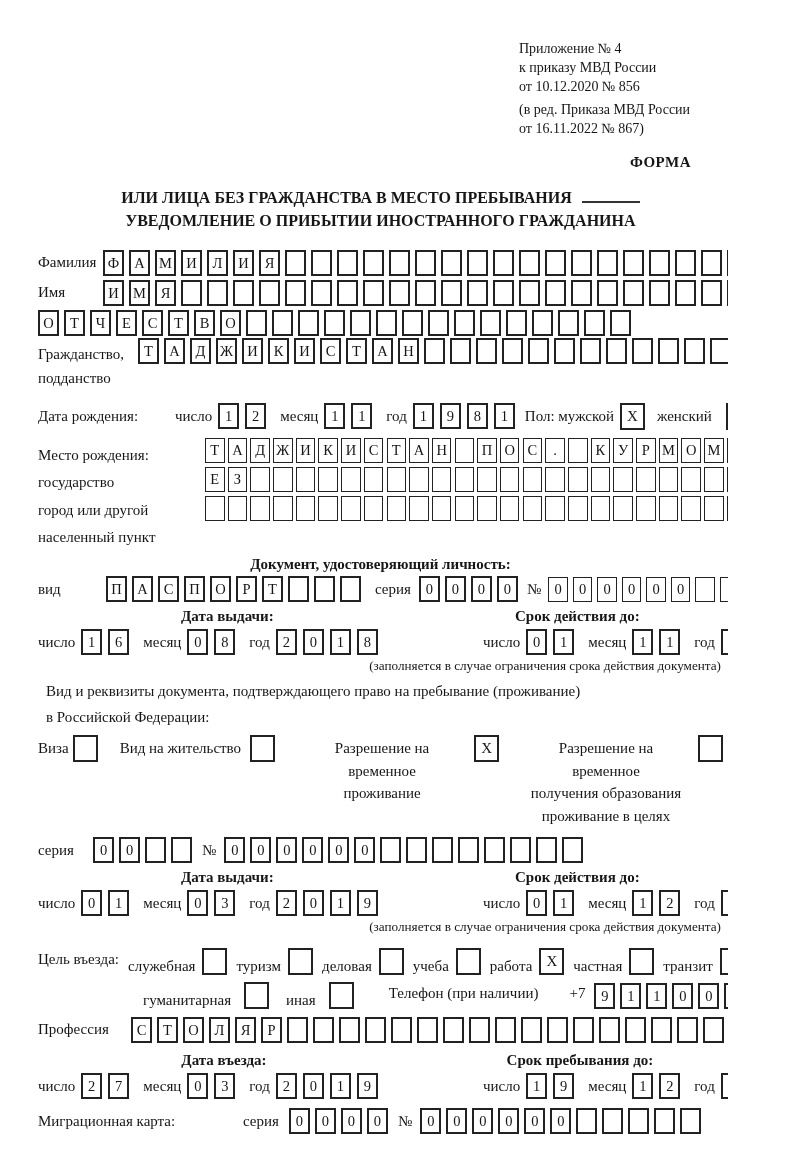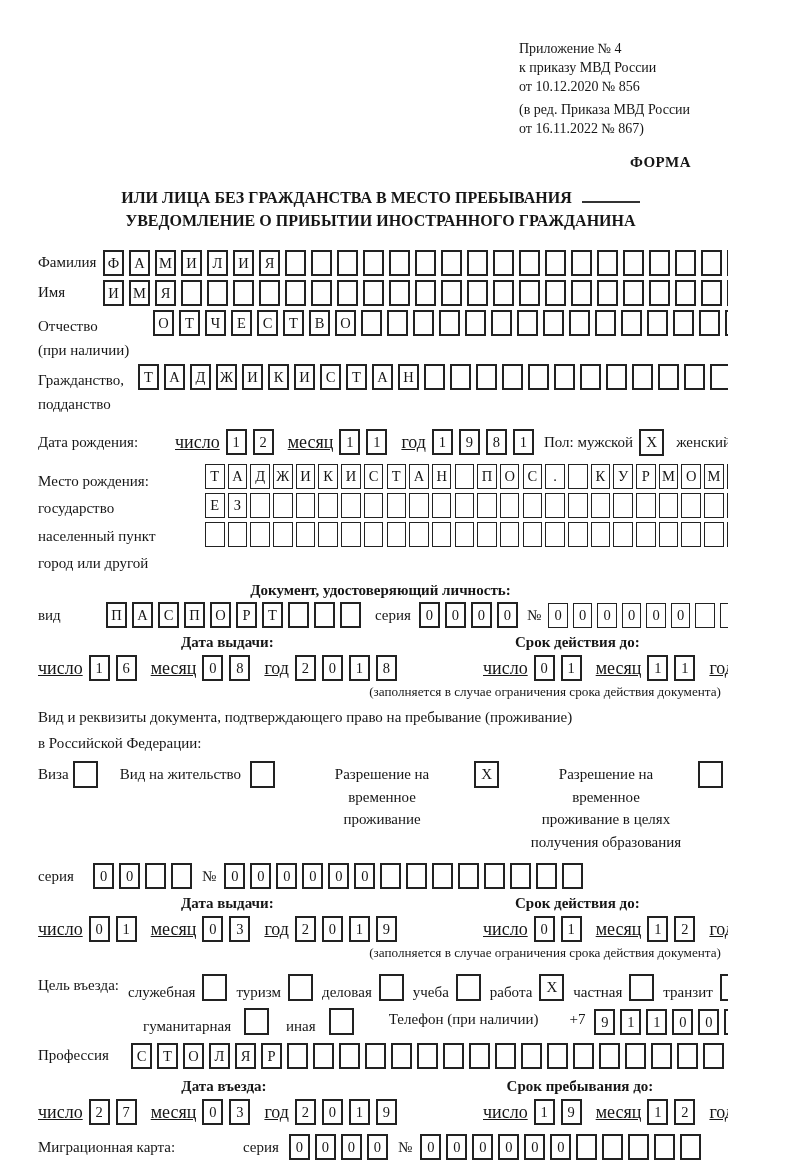--- a/index.html
+++ b/index.html
@@ -18,33 +18,33 @@
   .lbl { font-size:15px; padding-top:4px; flex:0 0 auto; }
   .lblcol { font-size:15px; line-height:1.6; flex:0 0 auto; padding-top:4px; }
   .boxes { display:flex; column-gap:5px; flex:0 0 auto; }
   .boxes.tight { column-gap:3.2px; }
   .cell { width:21px; height:26px; border:2px solid #222; display:flex; align-items:center; justify-content:center; font-size:14.5px; flex:0 0 auto; background:#fff; }
   .cell.sm { width:19.5px; height:25px; border-width:1.8px; }
   .chk { width:25px; height:27px; border:2px solid #222; display:flex; align-items:center; justify-content:center; font-size:15px; flex:0 0 auto; margin-top:1px; }
   .stack { display:flex; flex-direction:column; row-gap:4px; }
 
   .dategroup { display:flex; align-items:center; }
-  .dlbl { font-size:18px; margin-right:6px;text-decoration:underline; }
+  .dlbl { font-size:15px; margin-right:6px; }
   .dcells { display:inline-flex; column-gap:6px; margin-right:14px; }
   .dcells:last-child { margin-right:0; }
 
   .twocol { display:flex; margin-top:4px; }
   .twocol .c1 { flex:0 0 445px; }
   .twocol .c2 { flex:1 1 auto; }
   .dhead { font-weight:bold; font-size:15px; text-align:center; }
   .dhead.l { width:390px; }
   .dhead.r { width:300px; margin-left:15px; }
   .note { font-size:13.2px; text-align:right; padding-right:2px; margin-top:3px; }
 
-  .intro { font-size:15px; margin-top:9px; }
+  .intro { font-size:15px; margin-top:9px;margin-left:8px; }
   .opts { display:flex; align-items:flex-start; margin-top:8px; }
   .opt { display:flex; align-items:flex-start; }
   .olines { font-size:15px; text-align:center; line-height:1.5; padding-top:3px; }
   .opt .chk { margin-left:9px; }
 
   .purpose { display:flex; align-items:flex-start; column-gap:9px; margin-top:12px; }
   .purpose .lbl { padding-top:4px; }
   .p-item { display:flex; align-items:flex-end; column-gap:7px; }
 </style>
 </head>
@@ -124,24 +124,20 @@
         <div class="cell"></div>
         <div class="cell"></div>
         <div class="cell"></div>
         <div class="cell"></div>
         <div class="cell"></div>
         <div class="cell"></div>
       </div>
   </div>
 
   <div class="row">
-    <div class="lblcol" style="flex-basis:115px;">
-      <div>Отчество</div>
-      <div>(при наличии)</div>
-    </div>
     <div class="boxes">
         <div class="cell">О</div>
         <div class="cell">Т</div>
         <div class="cell">Ч</div>
         <div class="cell">Е</div>
         <div class="cell">С</div>
         <div class="cell">Т</div>
         <div class="cell">В</div>
         <div class="cell">О</div>
         <div class="cell"></div>
@@ -219,22 +215,22 @@
     <div class="lbl" style="margin-left:10px; padding-top:0;"><span>Пол:</span>&nbsp;<span>мужской</span></div>
     <div class="chk" style="margin-left:6px;">X</div>
     <div class="lbl" style="margin-left:12px; padding-top:0;">женский</div>
     <div class="chk" style="margin-left:14px;"></div>
   </div>
 
   <div class="row" style="margin-top:8px;">
     <div class="lblcol" style="flex-basis:167px; line-height:1.82;">
       <div>Место рождения:</div>
       <div>государство</div>
+      <div>город или другой</div>
       <div>населенный пункт</div>
-      <div>город или другой</div>
     </div>
     <div class="stack">
       <div class="boxes tight">
           <div class="cell sm">Т</div>
           <div class="cell sm">А</div>
           <div class="cell sm">Д</div>
           <div class="cell sm">Ж</div>
           <div class="cell sm">И</div>
           <div class="cell sm">К</div>
           <div class="cell sm">И</div>
@@ -414,22 +410,22 @@
     <div class="opt" style="margin-left:24px;">
       <div class="olines">
         <div>Разрешение на временное</div>
         <div>проживание</div>
       </div>
       <div class="chk">X</div>
     </div>
     <div class="opt" style="margin-left:24px;">
       <div class="olines">
         <div>Разрешение на временное</div>
+        <div>получения образования</div>
         <div>проживание в целях</div>
-        <div>получения образования</div>
       </div>
       <div class="chk"></div>
     </div>
   </div>
 
   <div class="row" style="margin-top:10px; align-items:center;">
     <div class="lbl" style="flex-basis:55px; padding-top:0;">серия</div>
     <div class="boxes">
         <div class="cell">0</div>
         <div class="cell">0</div>

